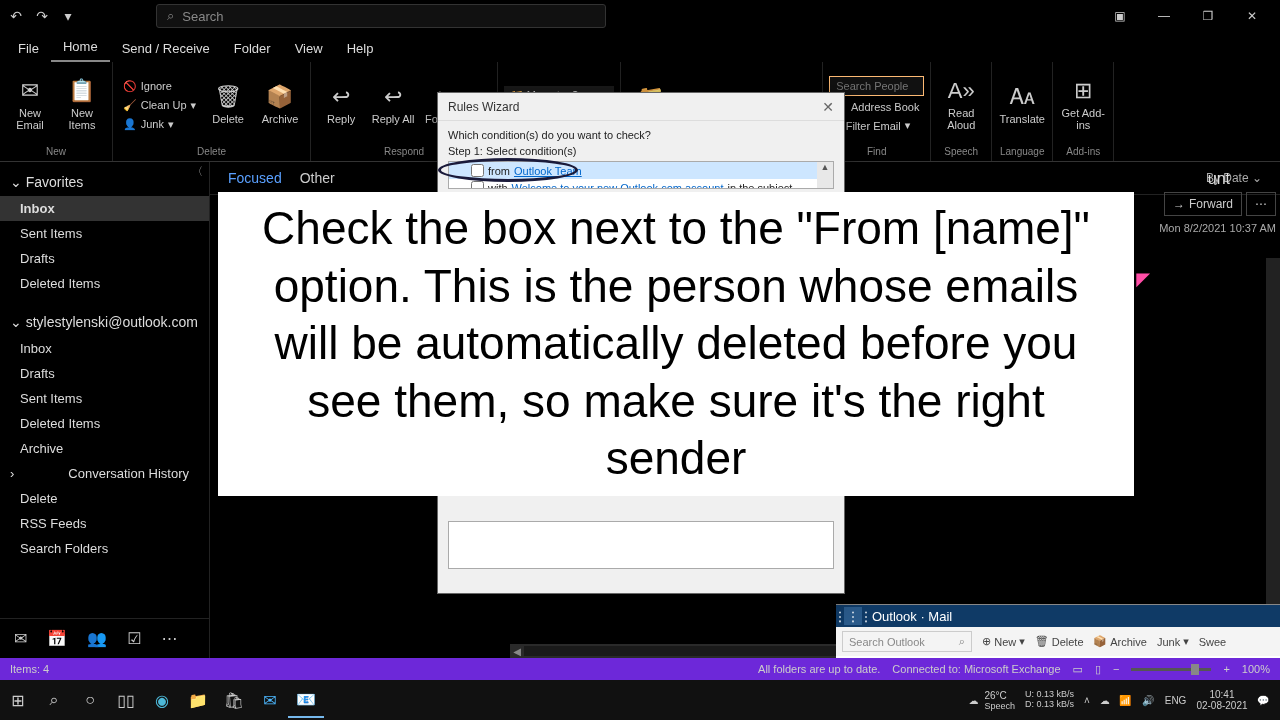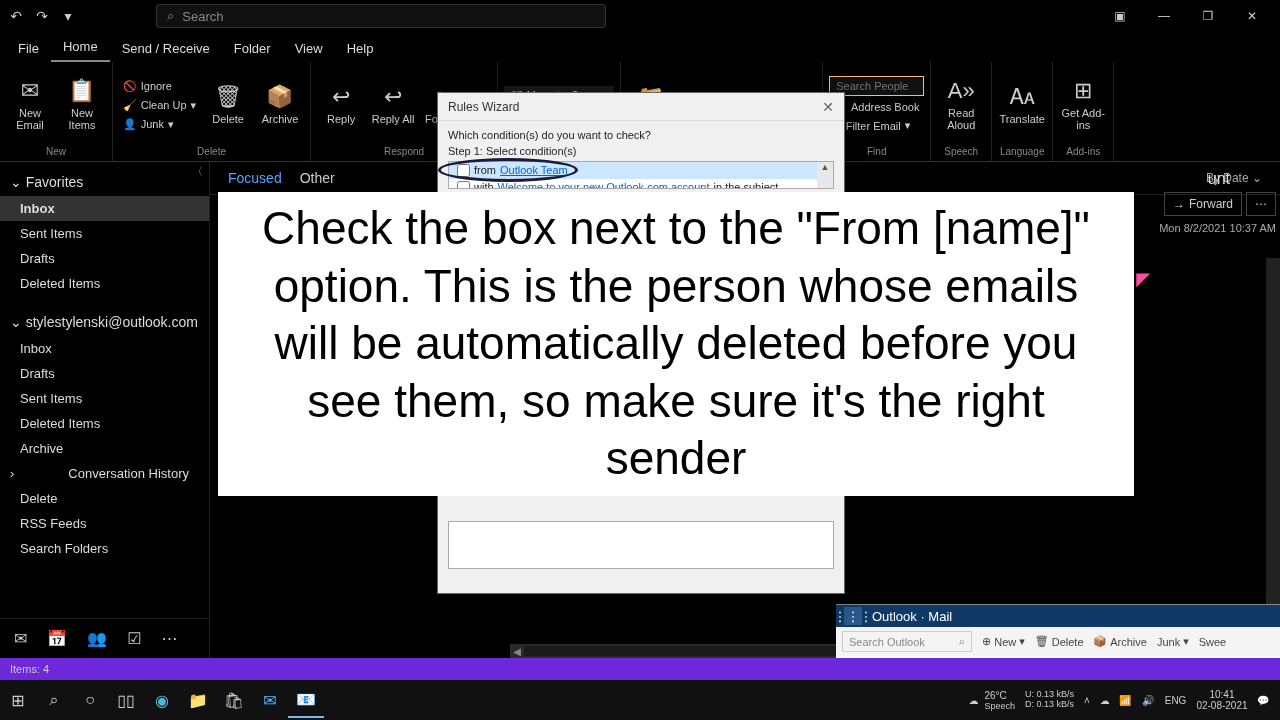--- a/index.html
+++ b/index.html
@@ -37,21 +37,21 @@
 .msglist-header{display:flex;align-items:center;padding:8px 18px;gap:18px;color:#ccc;font-size:14px;border-bottom:1px solid #222}
 .msglist-header .tabf{color:#5aa0ff}
 .msglist-header .right{margin-left:auto;font-size:12px;color:#aaa}
 .dialog{position:absolute;top:92px;left:437px;width:408px;height:502px;background:#f0f0f0;border:1px solid #666;box-shadow:0 4px 20px rgba(0,0,0,0.5);z-index:50}
 .dlg-title{height:28px;display:flex;align-items:center;padding:0 10px;font-size:12px;color:#333;border-bottom:1px solid #ddd;justify-content:space-between}
 .dlg-close{font-size:14px;color:#666;cursor:pointer}
 .dlg-body{padding:8px 10px;font-size:11px;color:#222}
 .dlg-q{margin-bottom:4px}
 .dlg-step{margin-bottom:4px}
 .cond-list{border:1px solid #aaa;background:#fff;height:28px;overflow:hidden;position:relative}
-.cond-row{padding:2px 8px;font-size:11px;display:flex;align-items:flex-start;gap:4px}
+.cond-row{padding:2px 22px;font-size:11px;display:flex;align-items:center;gap:4px}
 .cond-row.hi{background:#cde6ff}
 .cond-row .link{color:#0066cc;text-decoration:underline}
 .cond-scroll{position:absolute;right:0;top:0;width:16px;height:100%;background:#e8e8e8;display:flex;align-items:flex-start;justify-content:center;font-size:9px;color:#555}
 .circle-annotation{position:absolute;top:158px;left:438px;width:140px;height:24px;border:3px solid #1a1a3a;border-radius:50%;z-index:60;pointer-events:none}
 .instruction-overlay{position:absolute;top:192px;left:218px;width:916px;height:304px;background:#fff;z-index:55;display:flex;align-items:center;justify-content:center;padding:20px 30px}
 .instruction-overlay p{font-size:46px;line-height:1.25;text-align:center;color:#000;font-family:Arial,sans-serif}
 .dlg-lower{position:absolute;bottom:10px;left:10px;right:10px}
 .edit-area{border:1px solid #aaa;background:#fff;height:48px;margin-bottom:14px}
 .dlg-buttons{display:flex;justify-content:flex-end;gap:12px}
 .dlg-buttons button{font-size:11px;padding:4px 16px;background:#f0f0f0;border:1px solid #999;cursor:pointer}
@@ -358,20 +358,30 @@
       </div>
     <div class="owa-btn"><span>Junk</span> ▾</div>
     <div class="owa-btn">
         <span>Swee</span>
       </div>
   </div>
 </div>
 
 <div class="statusbar">
   <span>Items: 4</span>
+  <div class="sb-right">
+    <span>All folders are up to date.</span>
+    <span>Connected to: Microsoft Exchange</span>
+    <span>▭</span>
+    <span>▯</span>
+    <span>−</span>
+    <div class="zoom-slider"></div>
+    <span>+</span>
+    <span>100%</span>
+  </div>
 </div>
 
 <div class="taskbar">
   <div class="tb-app">⊞</div>
   <div class="tb-app">⌕</div>
   <div class="tb-app">○</div>
   <div class="tb-app">▯▯</div>
   <div class="tb-app" style="color:#4db8d8">◉</div>
   <div class="tb-app" style="color:#ffd966">📁</div>
   <div class="tb-app">🛍</div>

